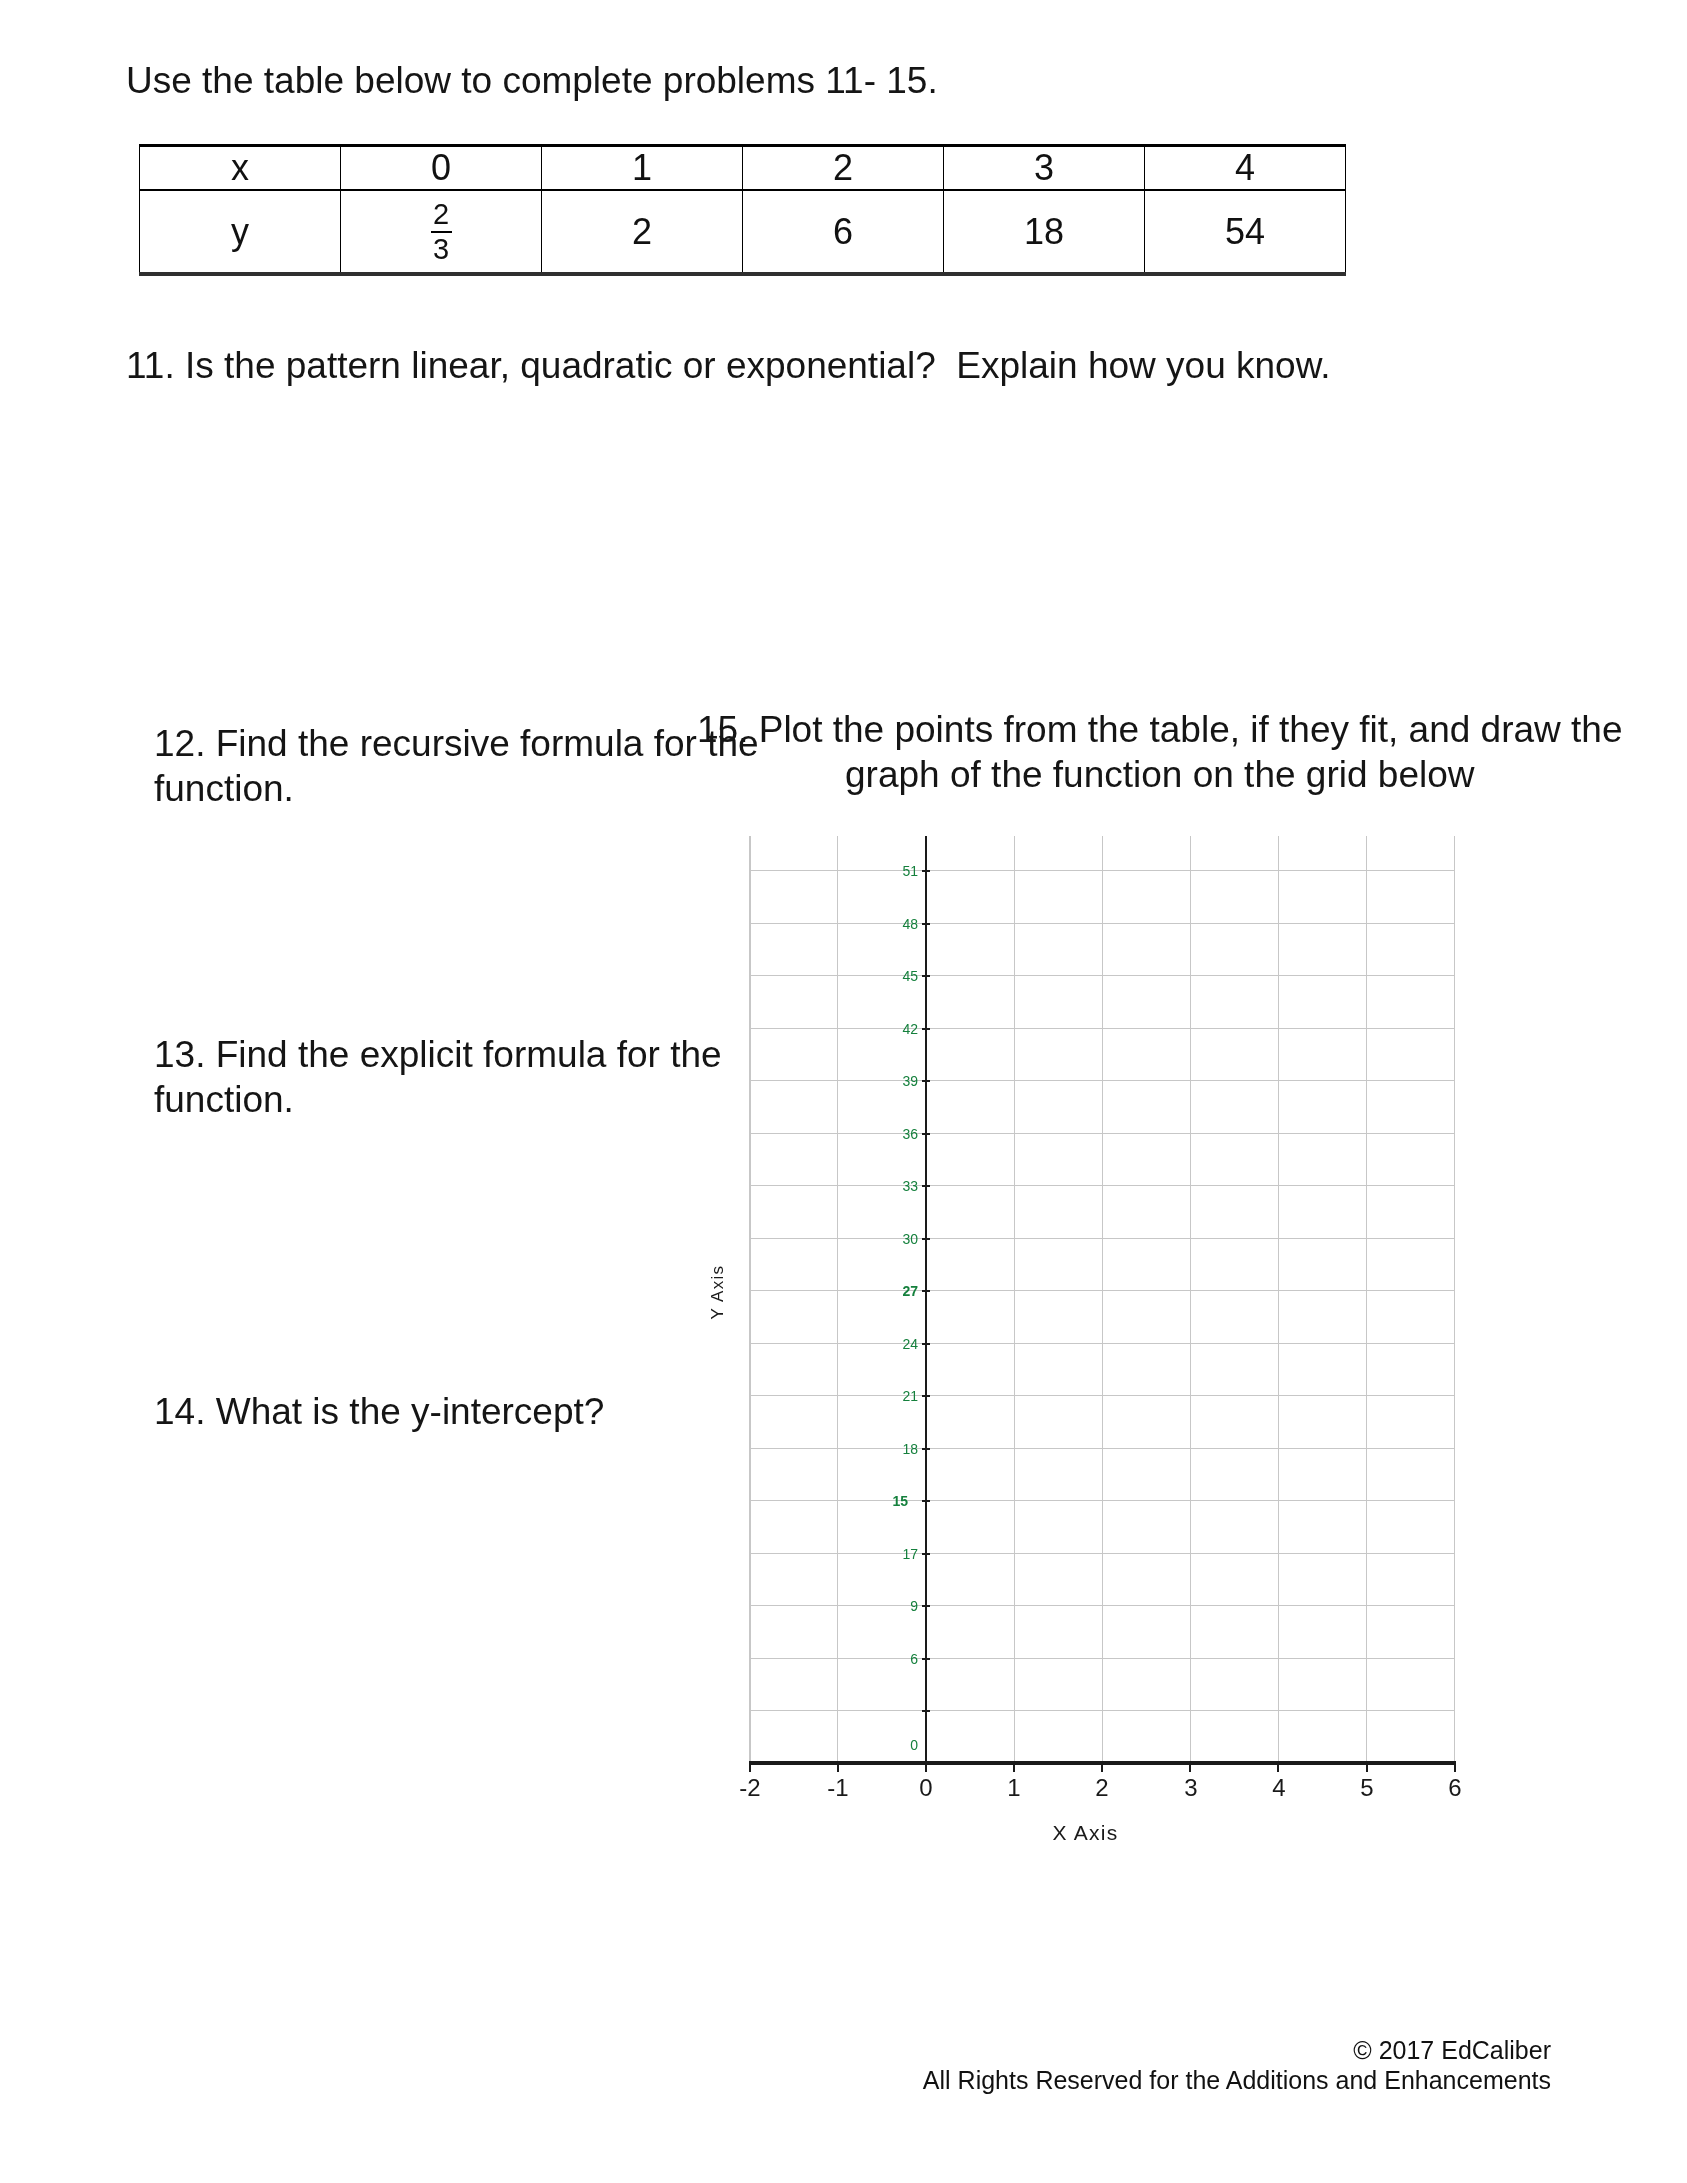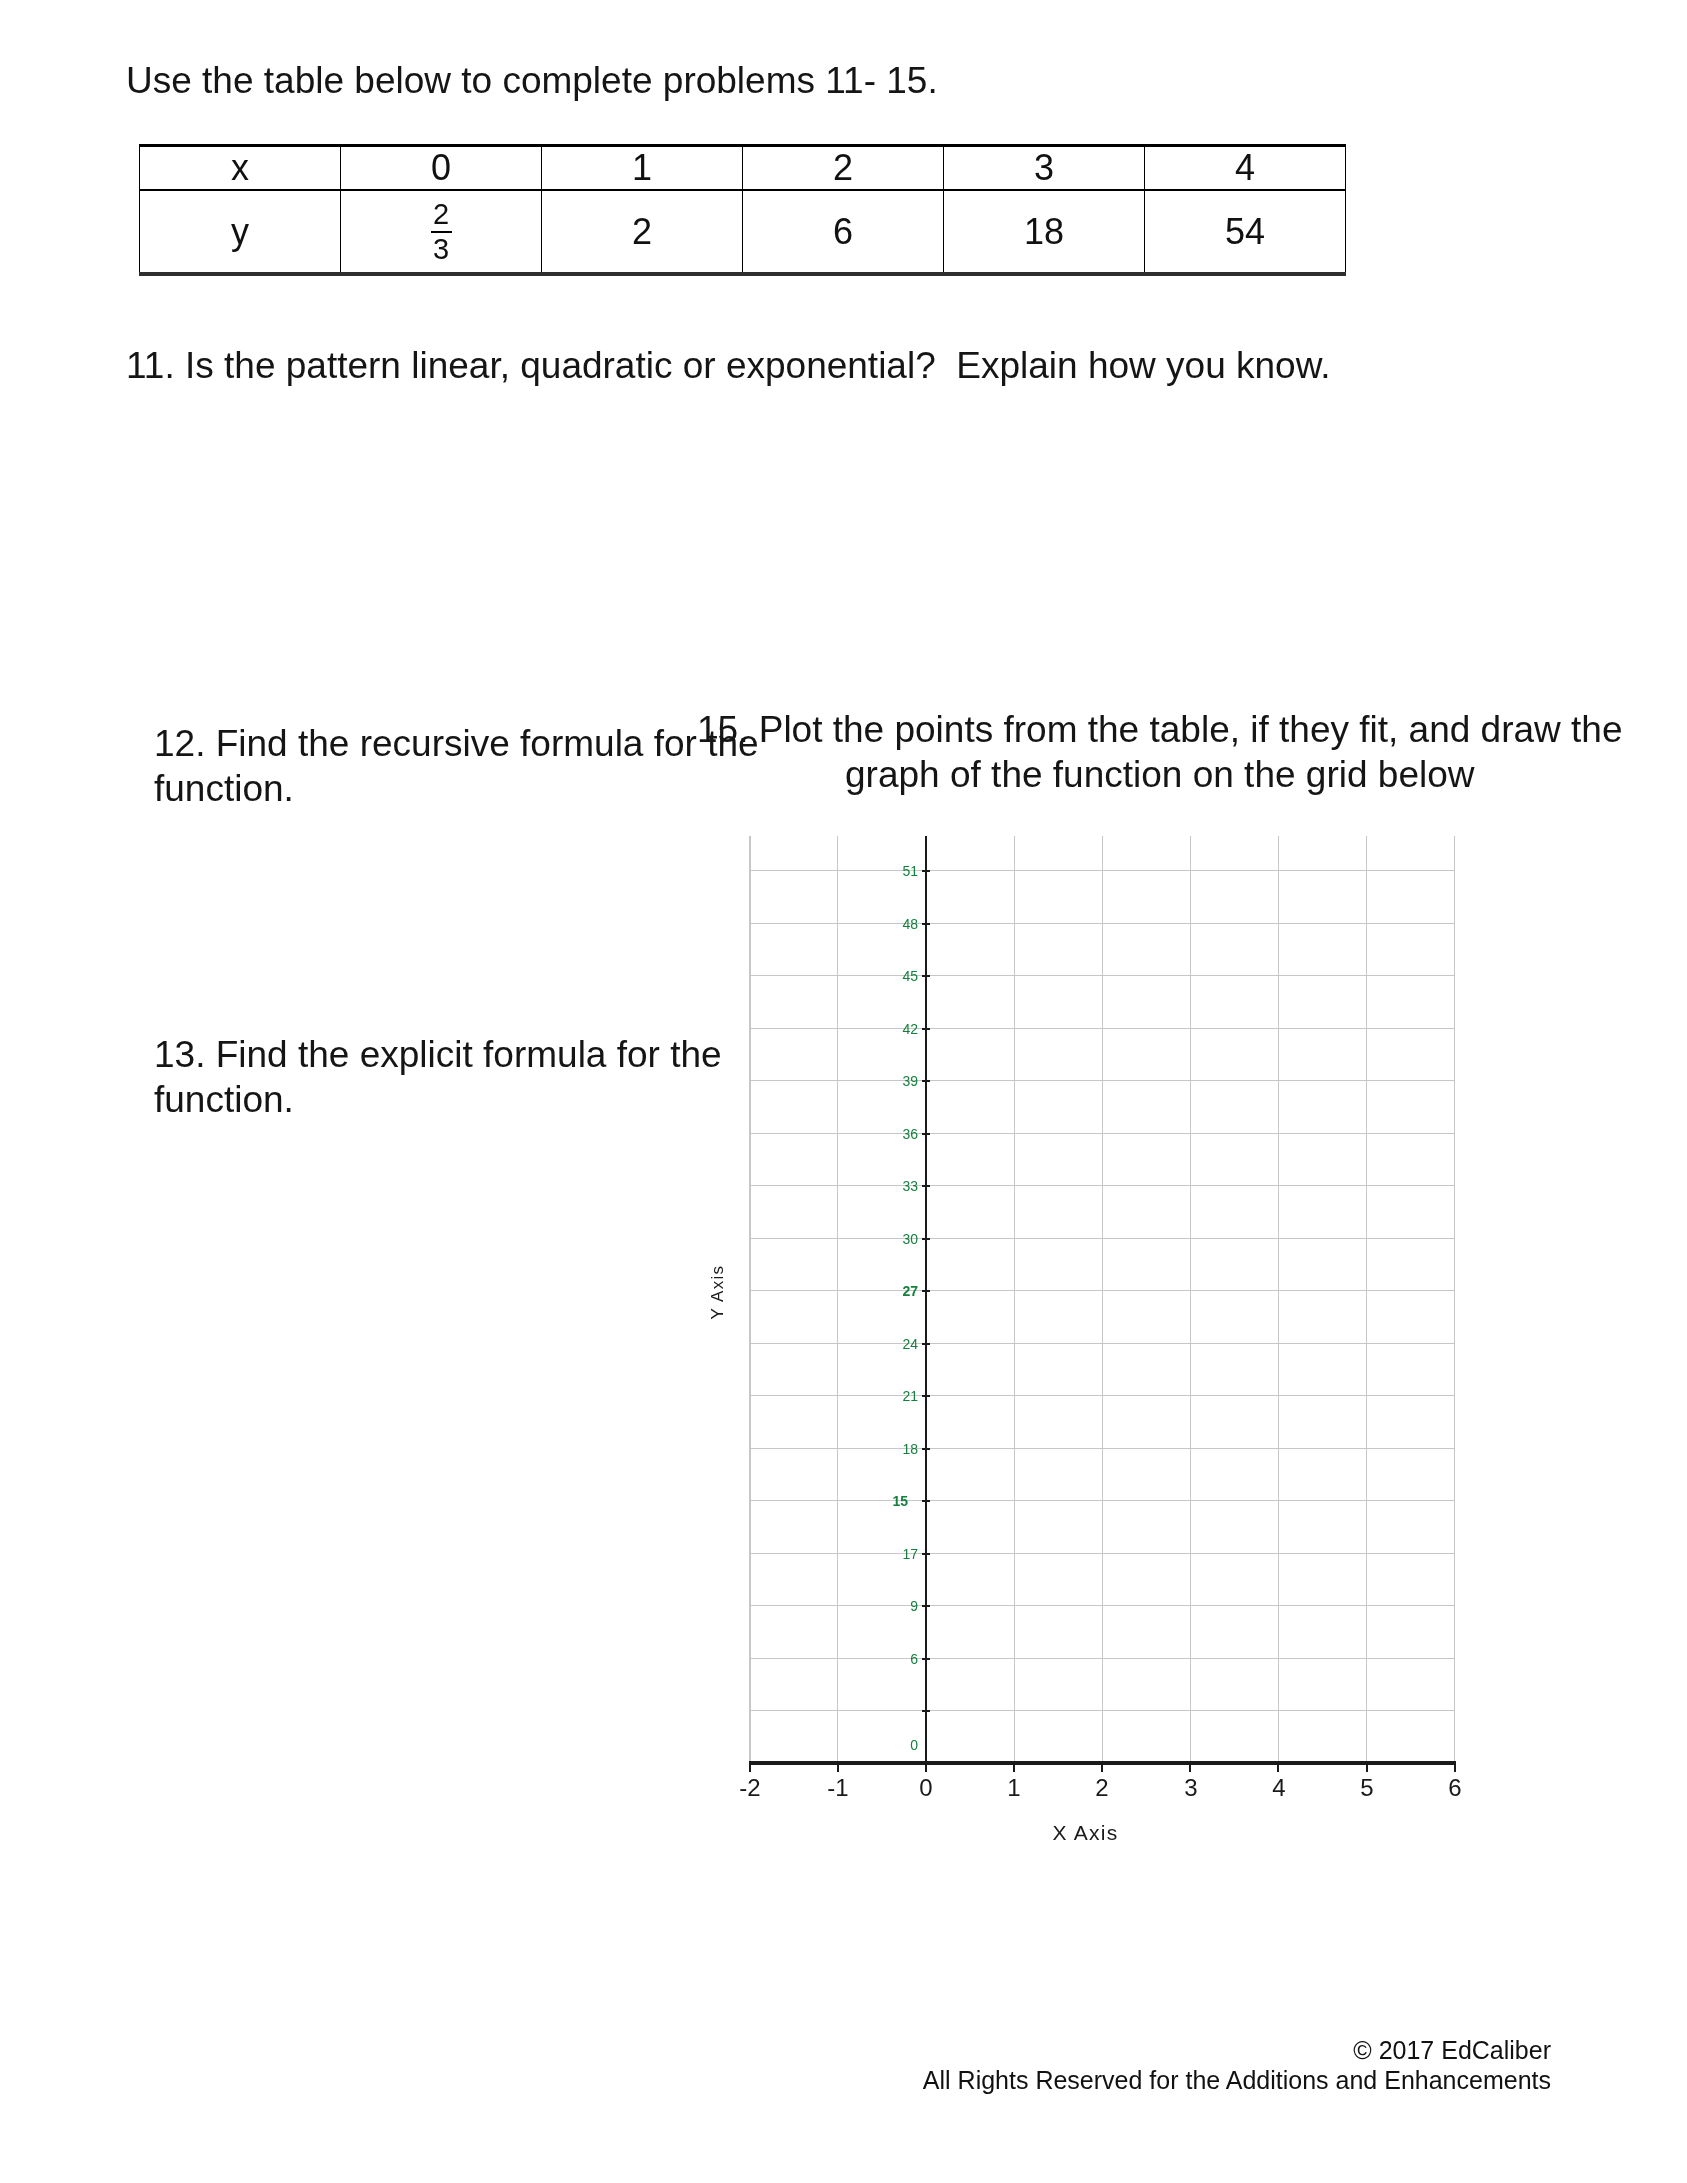--- a/index.html
+++ b/index.html
@@ -78,20 +78,21 @@
   </tbody>
     </table>
 
   <div class="txt q11">11. Is the pattern linear, quadratic or exponential?  Explain how you know.</div>
   <div class="txt q12">12. Find the recursive formula for the
 function.</div>
   <div class="txt q15">15. Plot the points from the table, if they fit, and draw the
 graph of the function on the grid below</div>
   <div class="txt q13">13. Find the explicit formula for the
 function.</div>
+  <div class="txt q14">14. What is the y-intercept?</div>
 
   <div id="plot">
       <div class="gh" style="top: 874px;"></div>
       <div class="gh" style="top: 822px;"></div>
       <div class="gh" style="top: 769px;"></div>
       <div class="gh" style="top: 717px;"></div>
       <div class="gh" style="top: 664px;"></div>
       <div class="gh" style="top: 612px;"></div>
       <div class="gh" style="top: 559px;"></div>
       <div class="gh" style="top: 507px;"></div>

